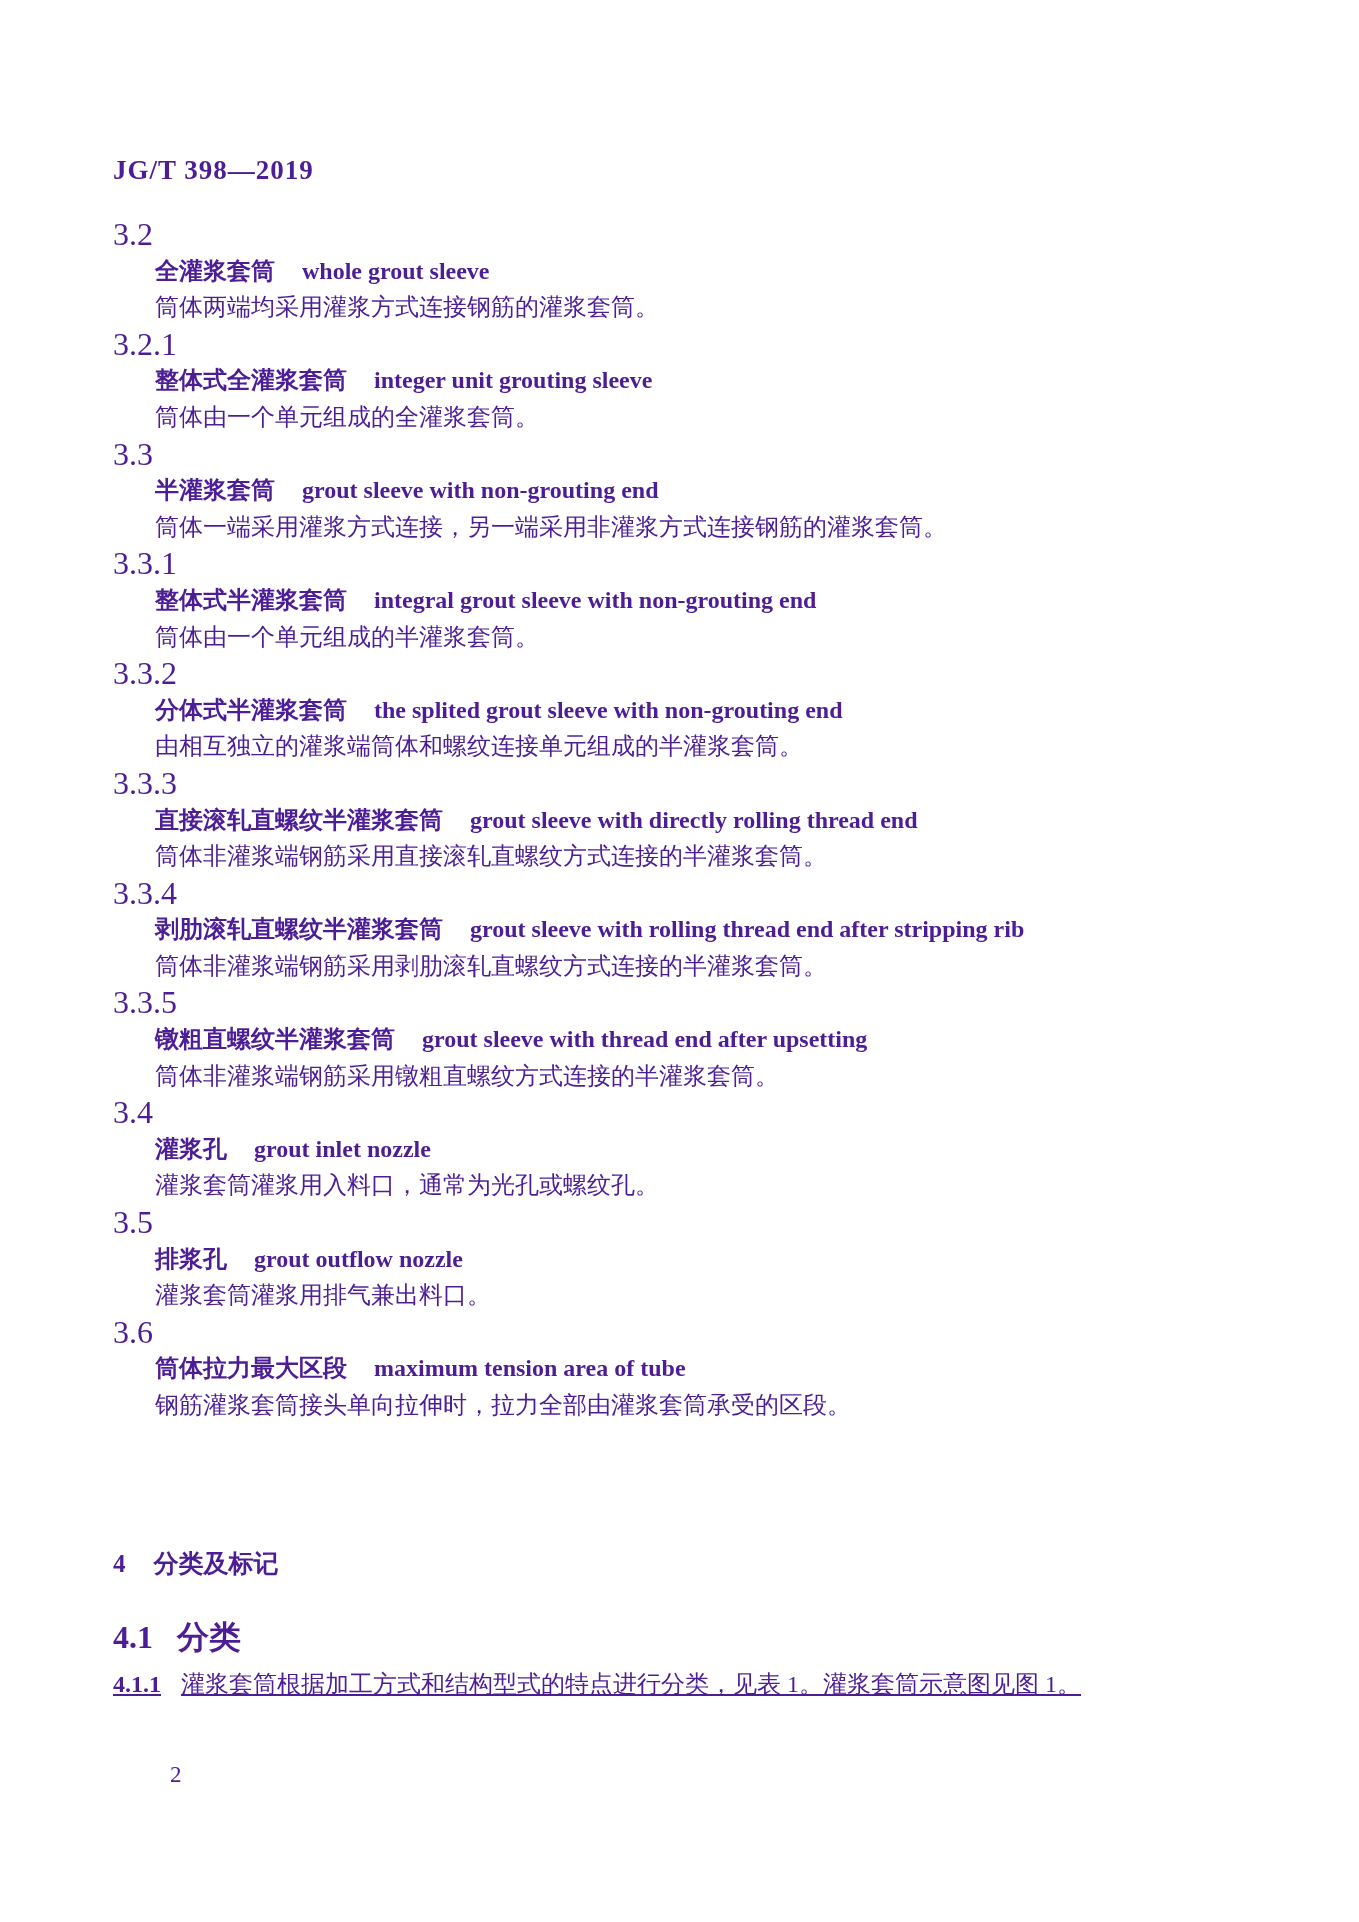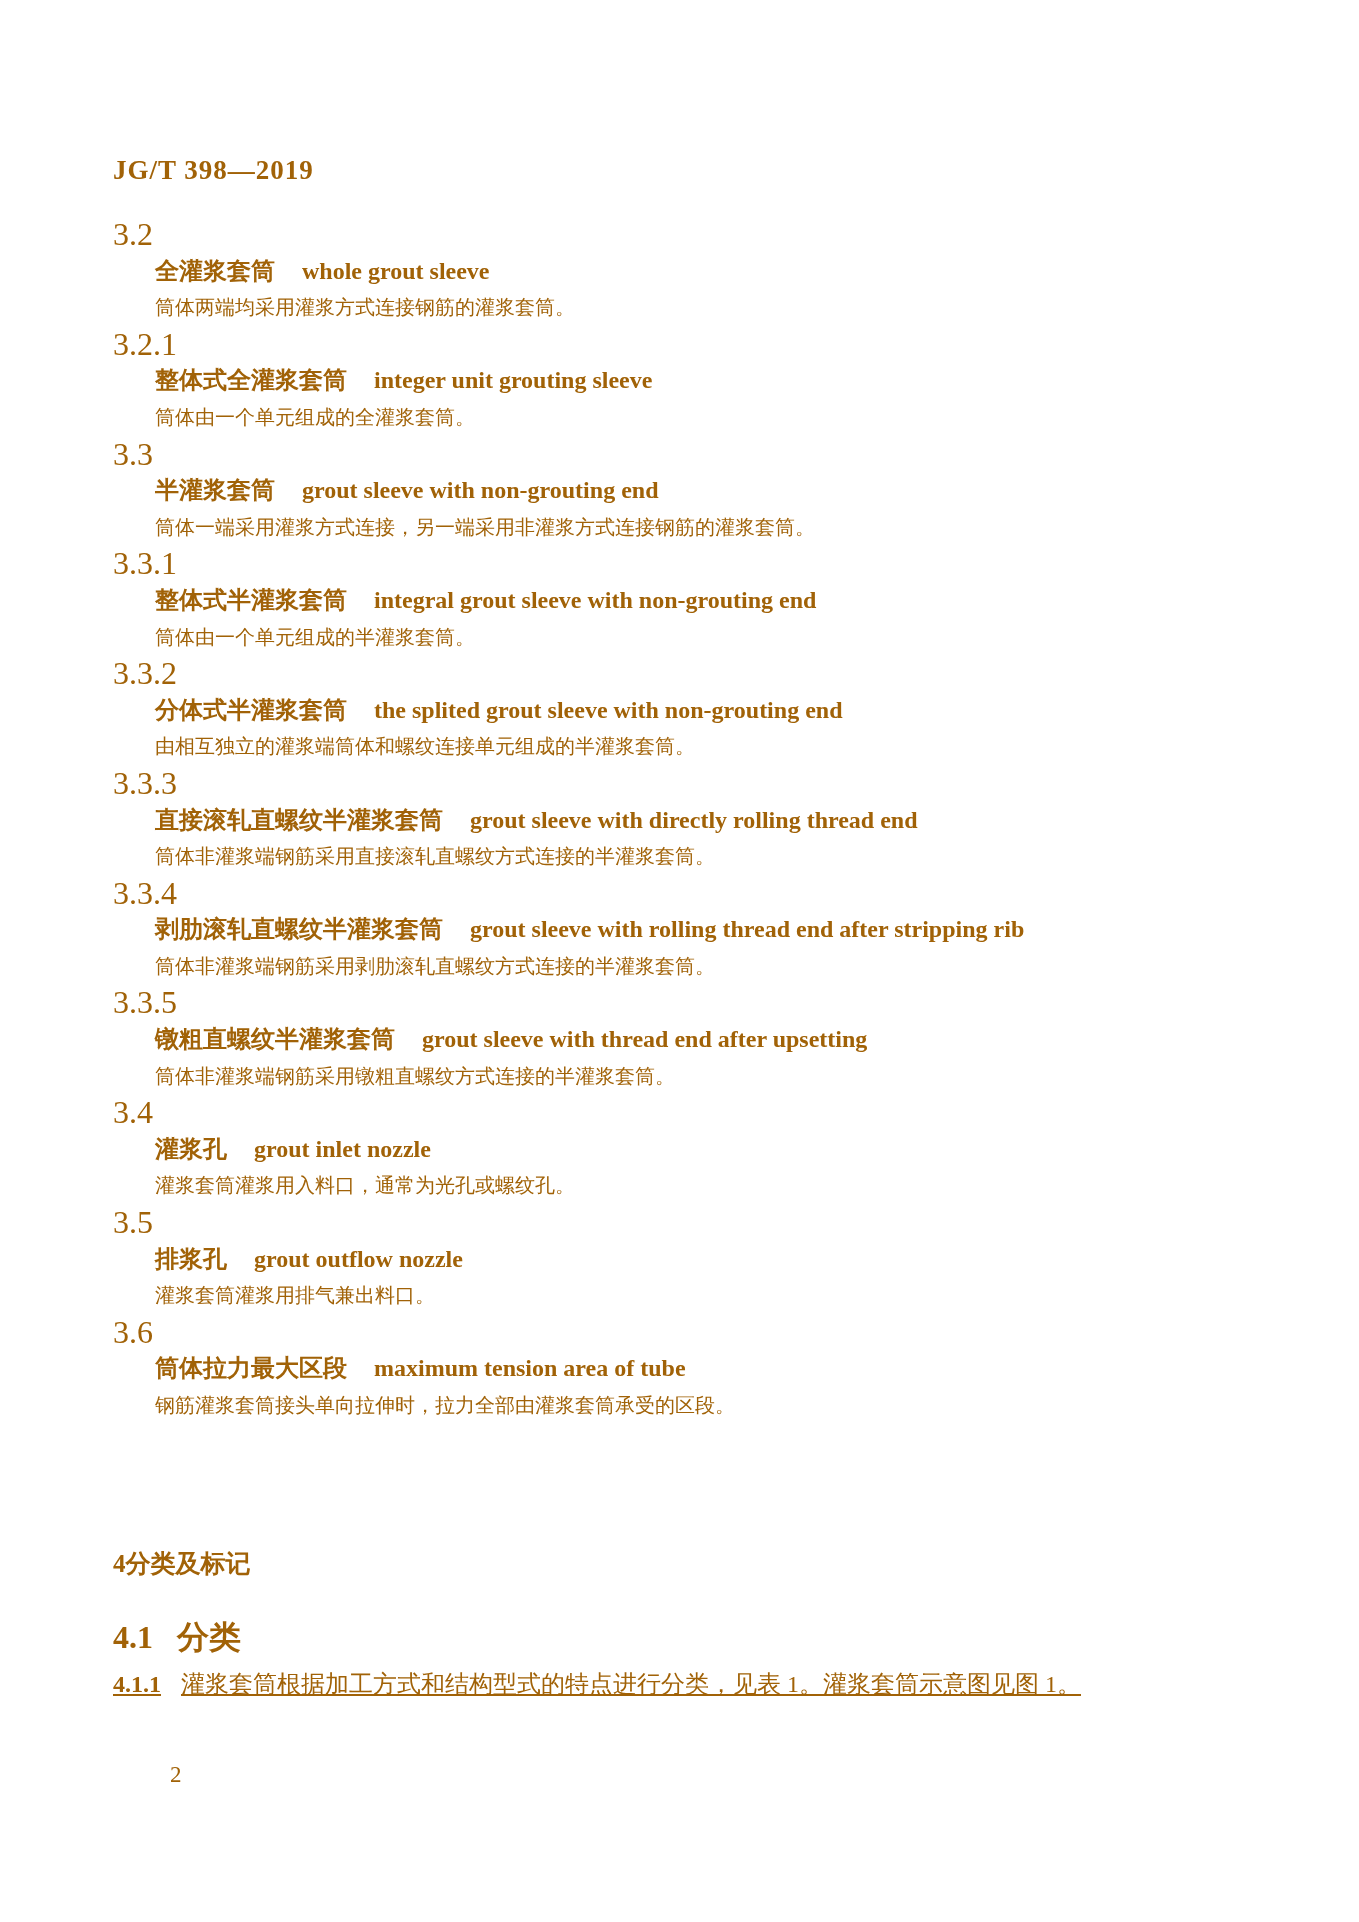--- a/index.html
+++ b/index.html
@@ -5,21 +5,21 @@
   html, body {
     margin: 0;
     padding: 0;
     background: #ffffff;
   }
   .page {
     position: relative;
     width: 1359px;
     height: 1922px;
     background: #ffffff;
-    color: #a16207;
+    color: #4c1d95;
     font-family: "Liberation Serif", "DejaVu Serif", serif;
     overflow: hidden;
   }
   .doc-header {
     position: absolute;
     left: 113px;
     top: 155px;
     font-size: 27px;
     font-weight: bold;
     letter-spacing: 1px;
@@ -40,33 +40,33 @@
     font-size: 24px;
     line-height: 36.6px;
     font-weight: bold;
     white-space: nowrap;
   }
   .entry .term .en {
     margin-left: 27px;
   }
   .entry .def {
     padding-left: 42px;
-    font-size: 20px;
+    font-size: 24px;
     line-height: 36.6px;
     white-space: nowrap;
   }
   .ch4-heading {
     position: absolute;
     left: 113px;
     top: 1547px;
     font-size: 25px;
     font-weight: bold;
     white-space: nowrap;
   }
-  .ch4-heading .ttl { }
+  .ch4-heading .ttl { margin-left: 28px; }
   .sec41 {
     position: absolute;
     left: 113px;
     top: 1616px;
     font-size: 32px;
     font-weight: bold;
     white-space: nowrap;
   }
   .sec41 .ttl { margin-left: 24px; }
   .clause411 {

